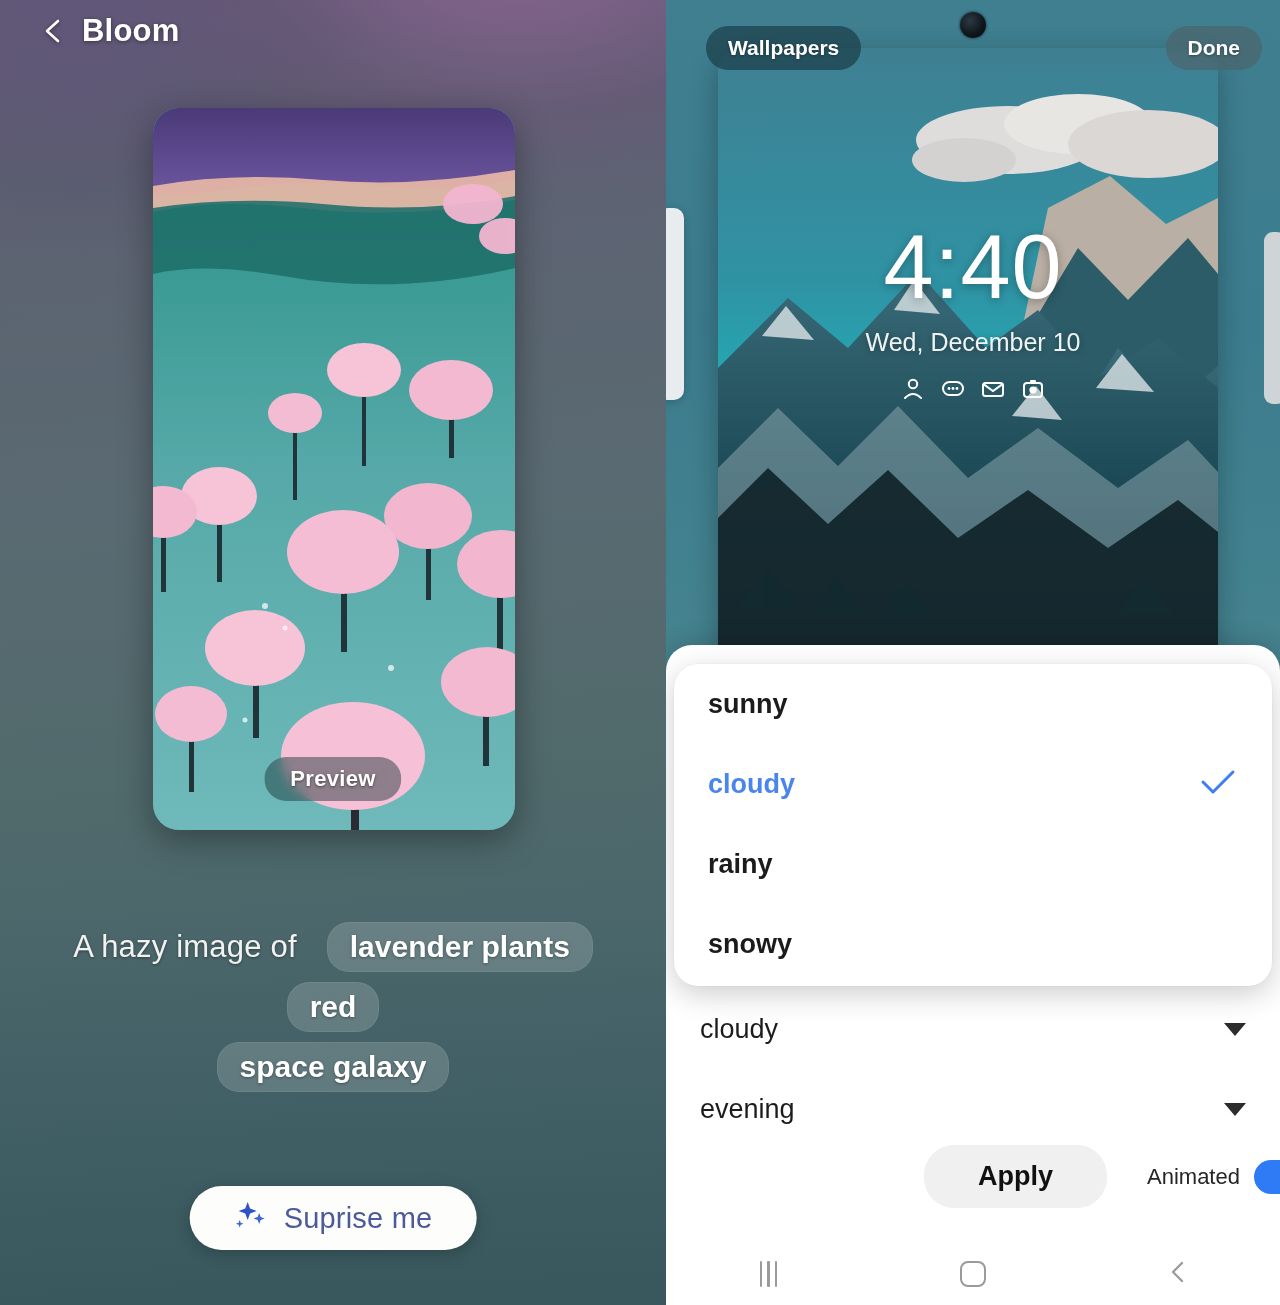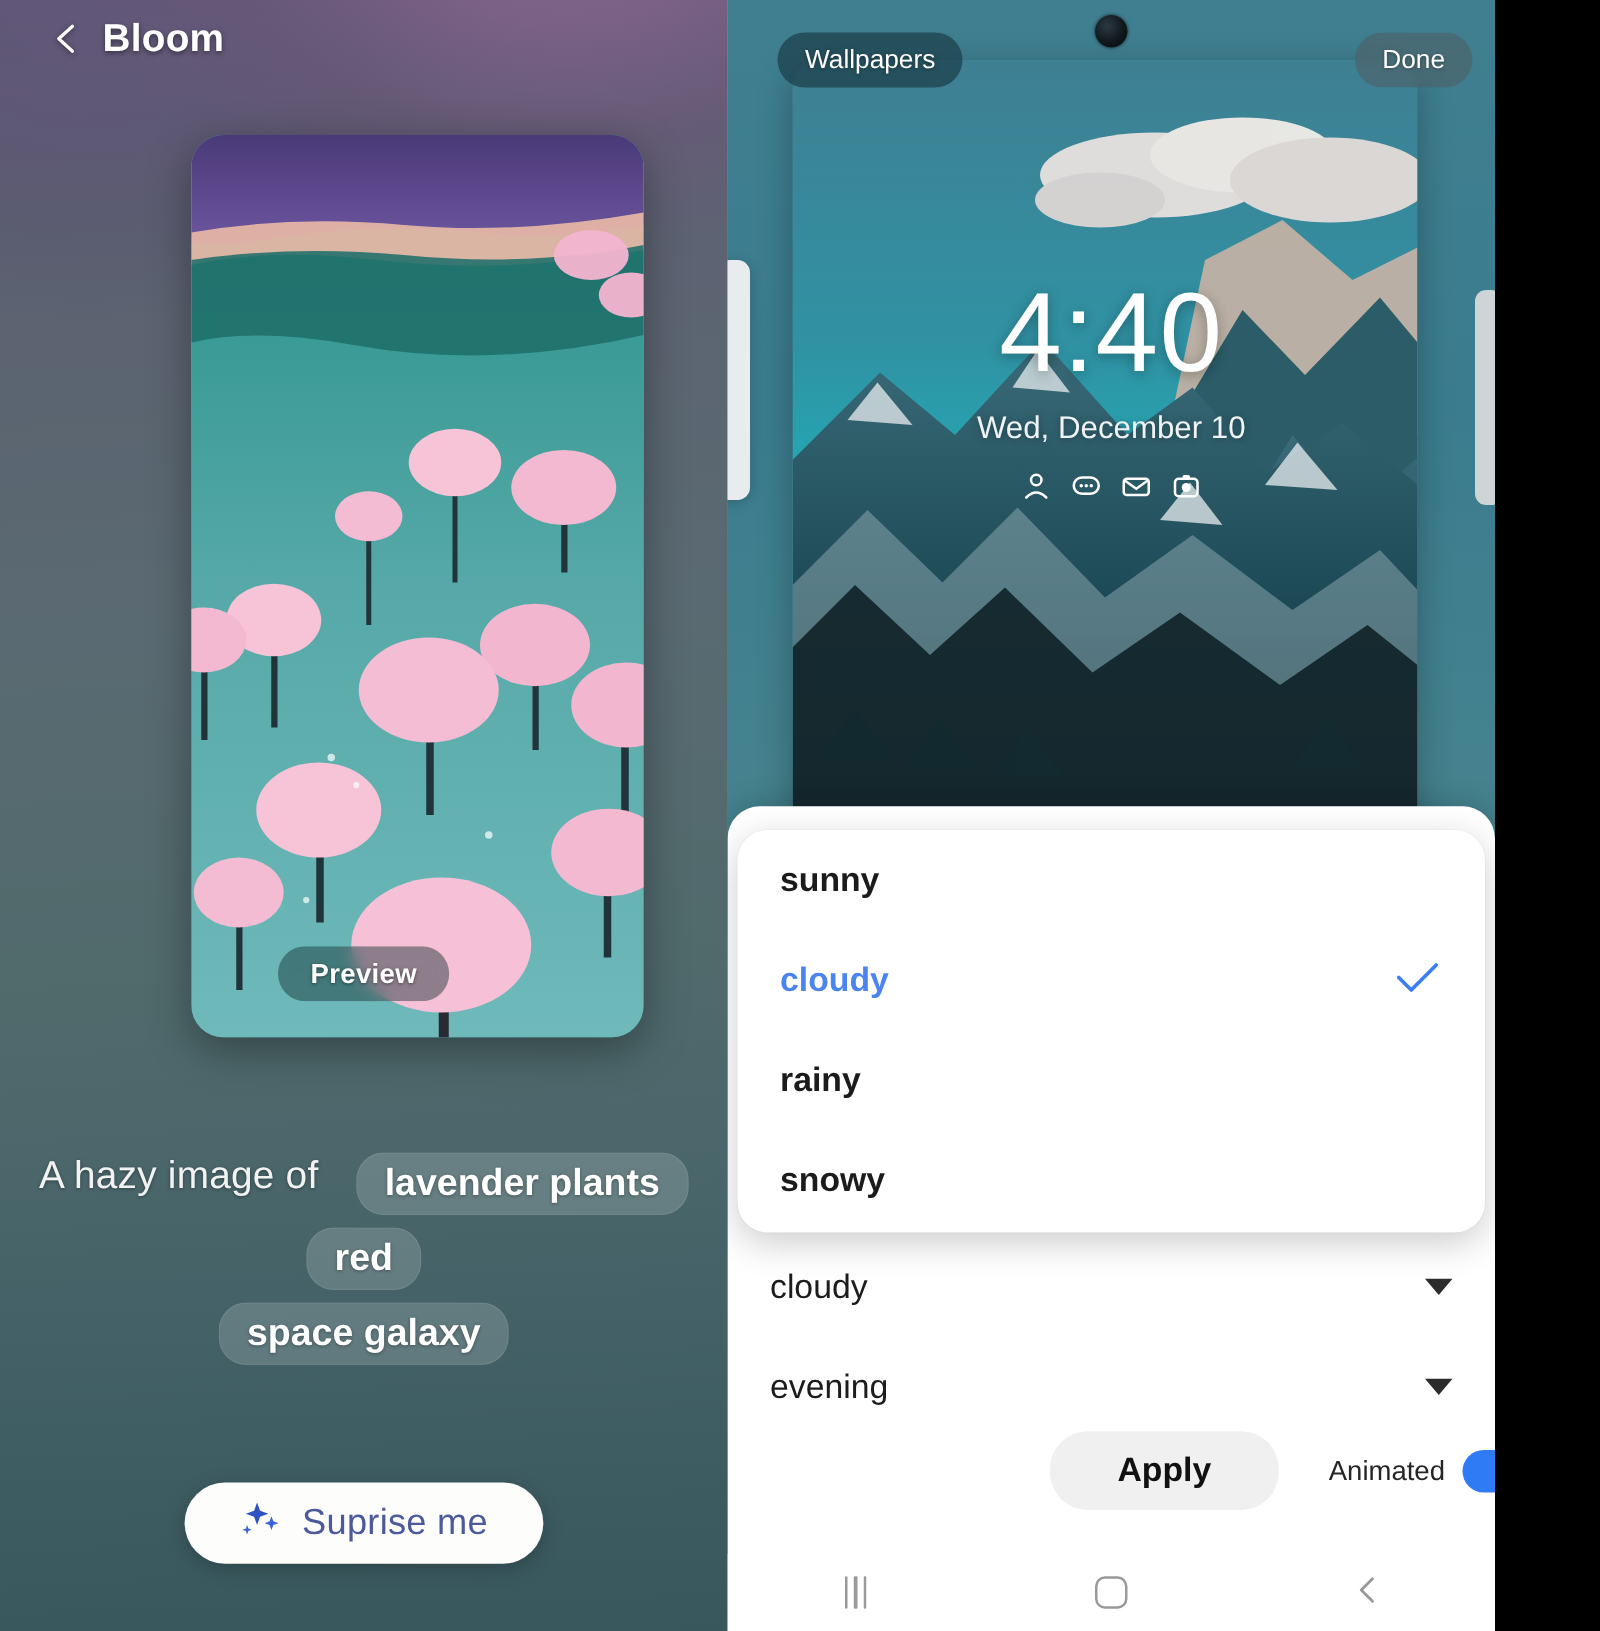--- a/index.html
+++ b/index.html
@@ -3,21 +3,21 @@
 <meta charset="utf-8">
 <style>
   * { margin:0; padding:0; box-sizing:border-box; }
   html,body{ width:1280px; height:1305px; overflow:hidden; background:#000;
     font-family:"Liberation Sans", sans-serif; }
 
   .screen{ position:relative; width:1280px; height:1305px; display:flex; }
 
   
   .left-panel{
-    position:relative; width:582px; height:1305px; overflow:hidden;
+    position:relative; width:666px; height:1305px; overflow:hidden;
     background:
       radial-gradient(ellipse 560px 340px at 78% -4%, rgba(150,106,150,.85) 0%, rgba(110,84,120,.35) 48%, rgba(0,0,0,0) 72%),
       radial-gradient(ellipse 420px 300px at 12% 2%, rgba(92,84,118,.80) 0%, rgba(76,76,98,.22) 55%, rgba(0,0,0,0) 78%),
       linear-gradient(176deg, #5c5570 0%, #5b6270 16%, #5a6a72 38%, #516a6c 58%, #47656a 78%, #3f5f66 100%);
   }
   .left-panel::after{
     content:""; position:absolute; inset:0; pointer-events:none;
     background:linear-gradient(180deg, rgba(120,100,140,.20) 0%, rgba(0,0,0,0) 26%, rgba(0,0,0,0) 70%, rgba(30,60,62,.22) 100%);
   }
 
@@ -40,21 +40,21 @@
     position:absolute; left:50%; top:757px; transform:translateX(-50%);
     padding:9px 26px; border-radius:24px; z-index:5;
     background:rgba(20,48,50,.46); backdrop-filter:blur(6px);
     color:#fff; font-size:22px; font-weight:700; letter-spacing:.3px;
     text-shadow:0 1px 3px rgba(0,0,0,.5); cursor:pointer;
   }
 
   
   .prompt-wrap{ position:absolute; left:0; right:0; top:922px; z-index:5;
     display:flex; flex-direction:column; align-items:center; gap:10px; }
-  .prompt-line{ display:flex; justify-content:center;
+  .prompt-line{ display:flex; align-items:center; justify-content:center;
     gap:30px; flex-wrap:nowrap; }
   .ptext{ font-size:31px; color:#f2f2f2; font-weight:400; letter-spacing:.2px;
     text-shadow:0 1px 3px rgba(0,0,0,.4); white-space:nowrap; }
   .pchip{ font-size:30px; font-weight:700; color:#ffffff; white-space:nowrap;
     padding:7px 22px; border-radius:22px; background:rgba(255,255,255,.17);
     border:1px solid rgba(255,255,255,.07); cursor:pointer;
     text-shadow:0 1px 3px rgba(0,0,0,.35); }
 
   .surprise-btn{
     position:absolute; left:50%; transform:translateX(-50%); top:1186px; z-index:5;
@@ -82,21 +82,21 @@
     border-radius:22px; overflow:hidden; z-index:4;
     box-shadow:0 8px 28px rgba(0,0,0,.28); }
   .lock-card svg{ position:absolute; inset:0; width:100%; height:100%; display:block; }
 
   .punch{ position:absolute; left:50%; top:12px; transform:translateX(-50%);
     width:26px; height:26px; border-radius:50%; z-index:9;
     background:radial-gradient(circle at 38% 34%, #2c3942 0%, #10181d 55%, #05090b 100%);
     box-shadow:0 0 3px rgba(0,0,0,.7); }
 
   .lk-pill{ position:absolute; z-index:7; border-radius:22px; padding:10px 22px;
-    color:#fff; font-size:21px; font-weight:400; cursor:pointer;
+    color:#fff; font-size:21px; font-weight:700; cursor:pointer;
     text-shadow:0 1px 3px rgba(0,0,0,.35); }
   .lk-wallpapers{ left:40px; top:26px; background:rgba(28,62,74,.72); }
   .lk-done{ right:18px; top:26px; background:rgba(80,95,100,.58);
     backdrop-filter:blur(3px); }
 
   .lk-clock{ position:absolute; left:0; right:0; top:222px; text-align:center; z-index:7;
     font-size:90px; line-height:1; font-weight:400; color:#fff;
     text-shadow:0 2px 10px rgba(0,0,0,.30); letter-spacing:1px; }
   .lk-date{ position:absolute; left:0; right:0; top:328px; text-align:center; z-index:7;
     font-size:25px; color:#eef4f5; text-shadow:0 1px 6px rgba(0,0,0,.35); }

